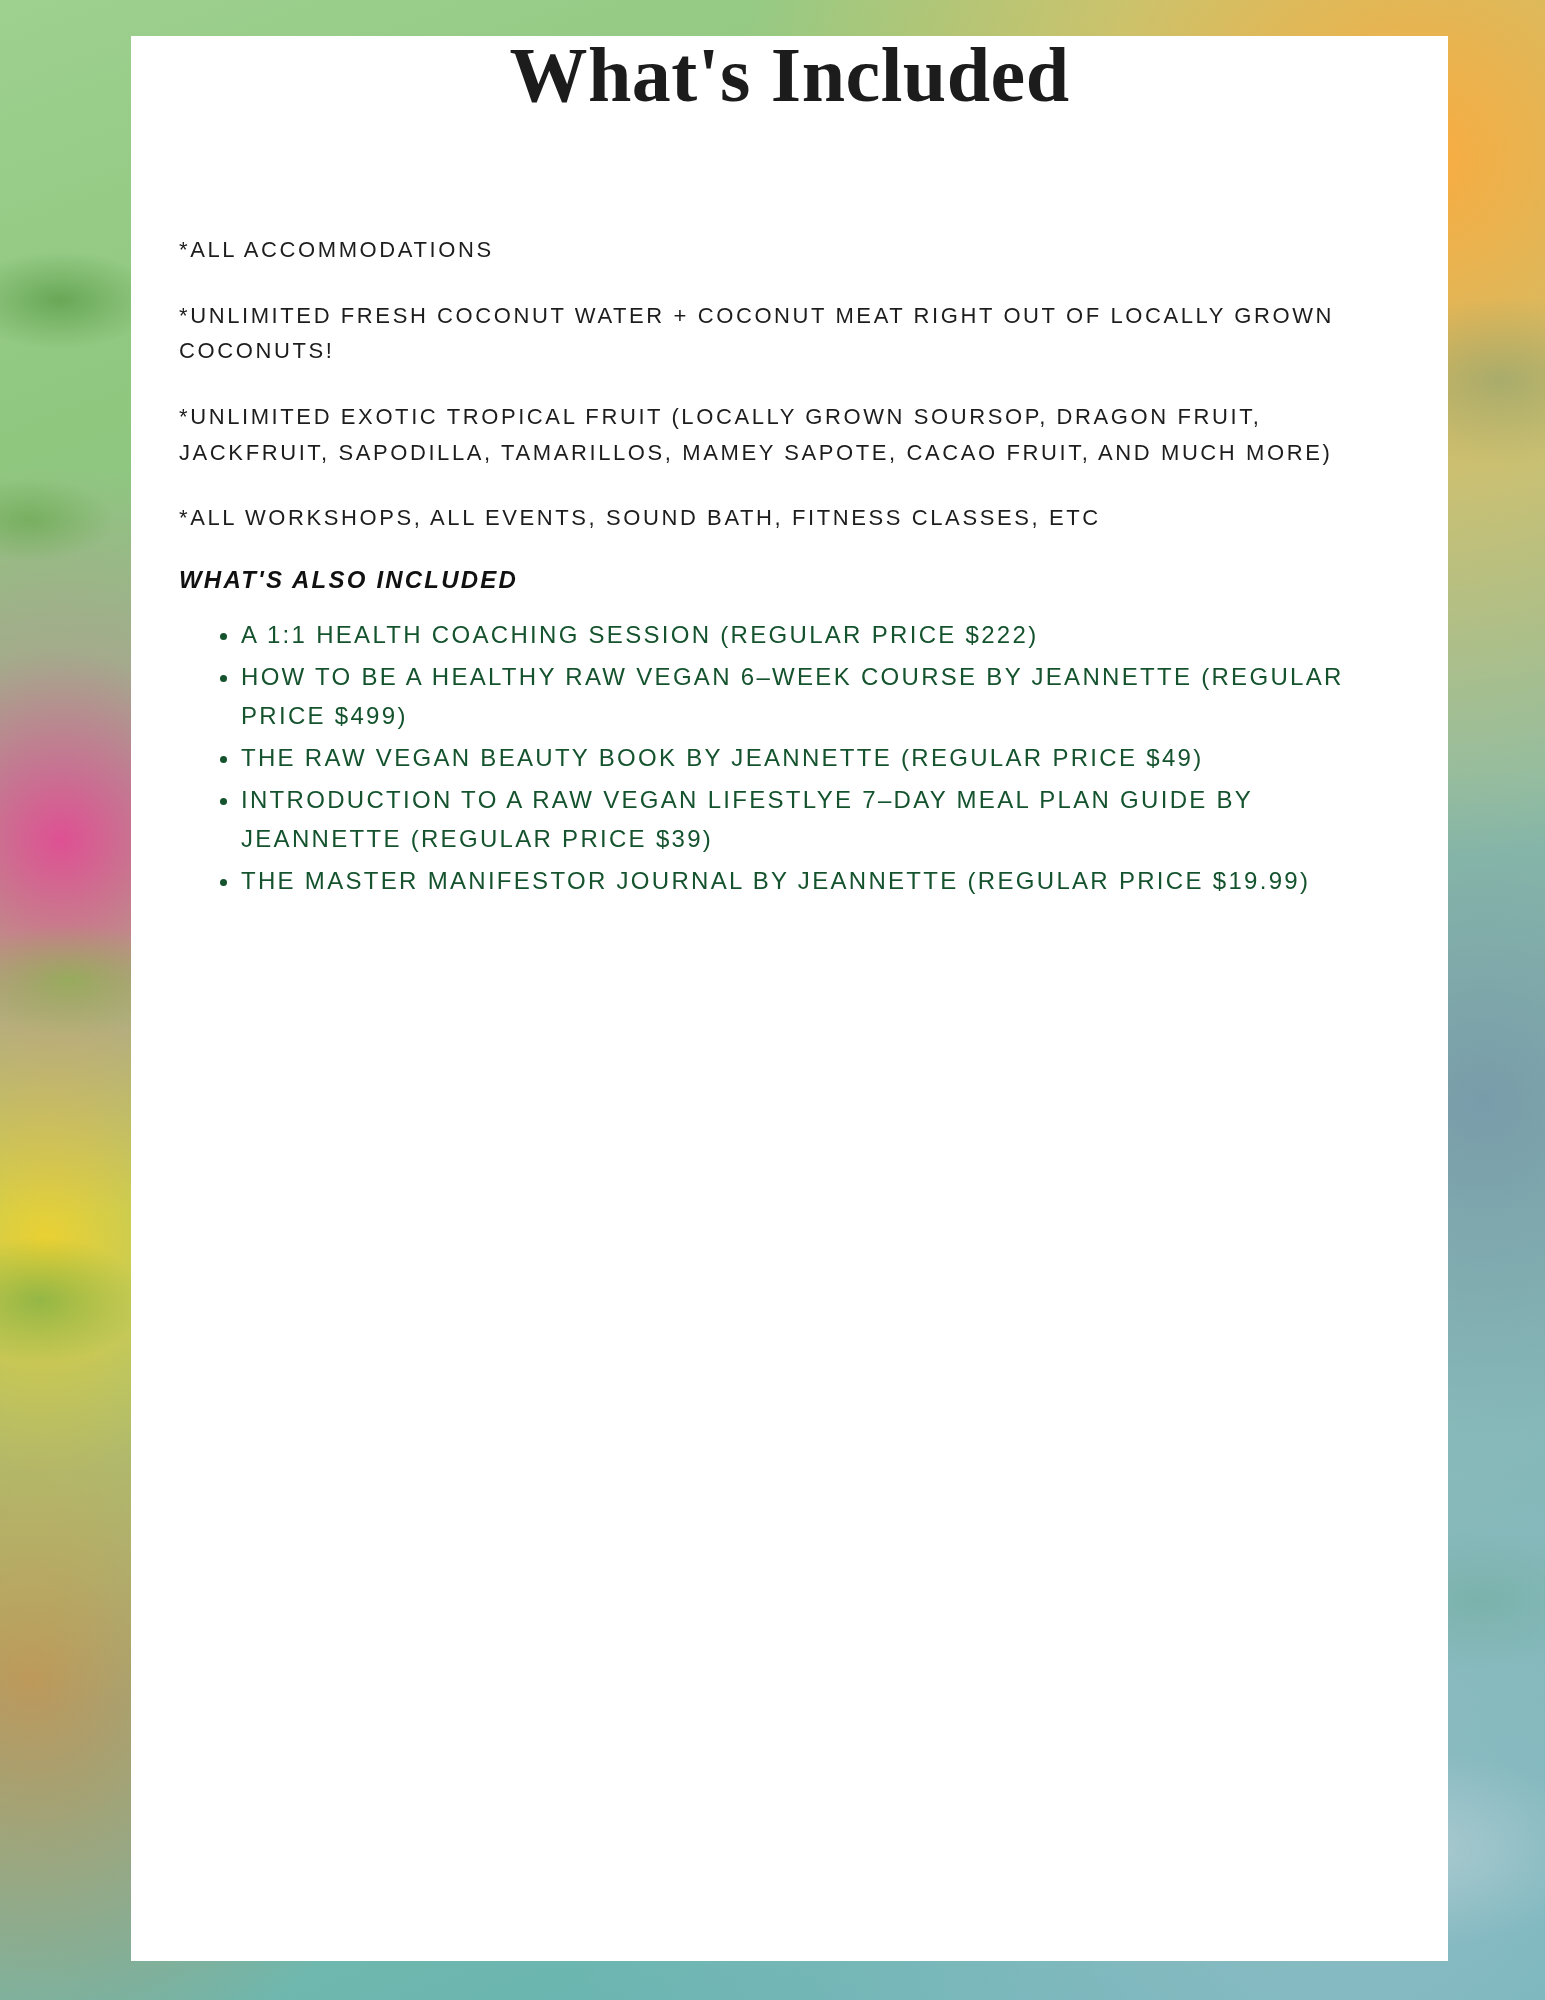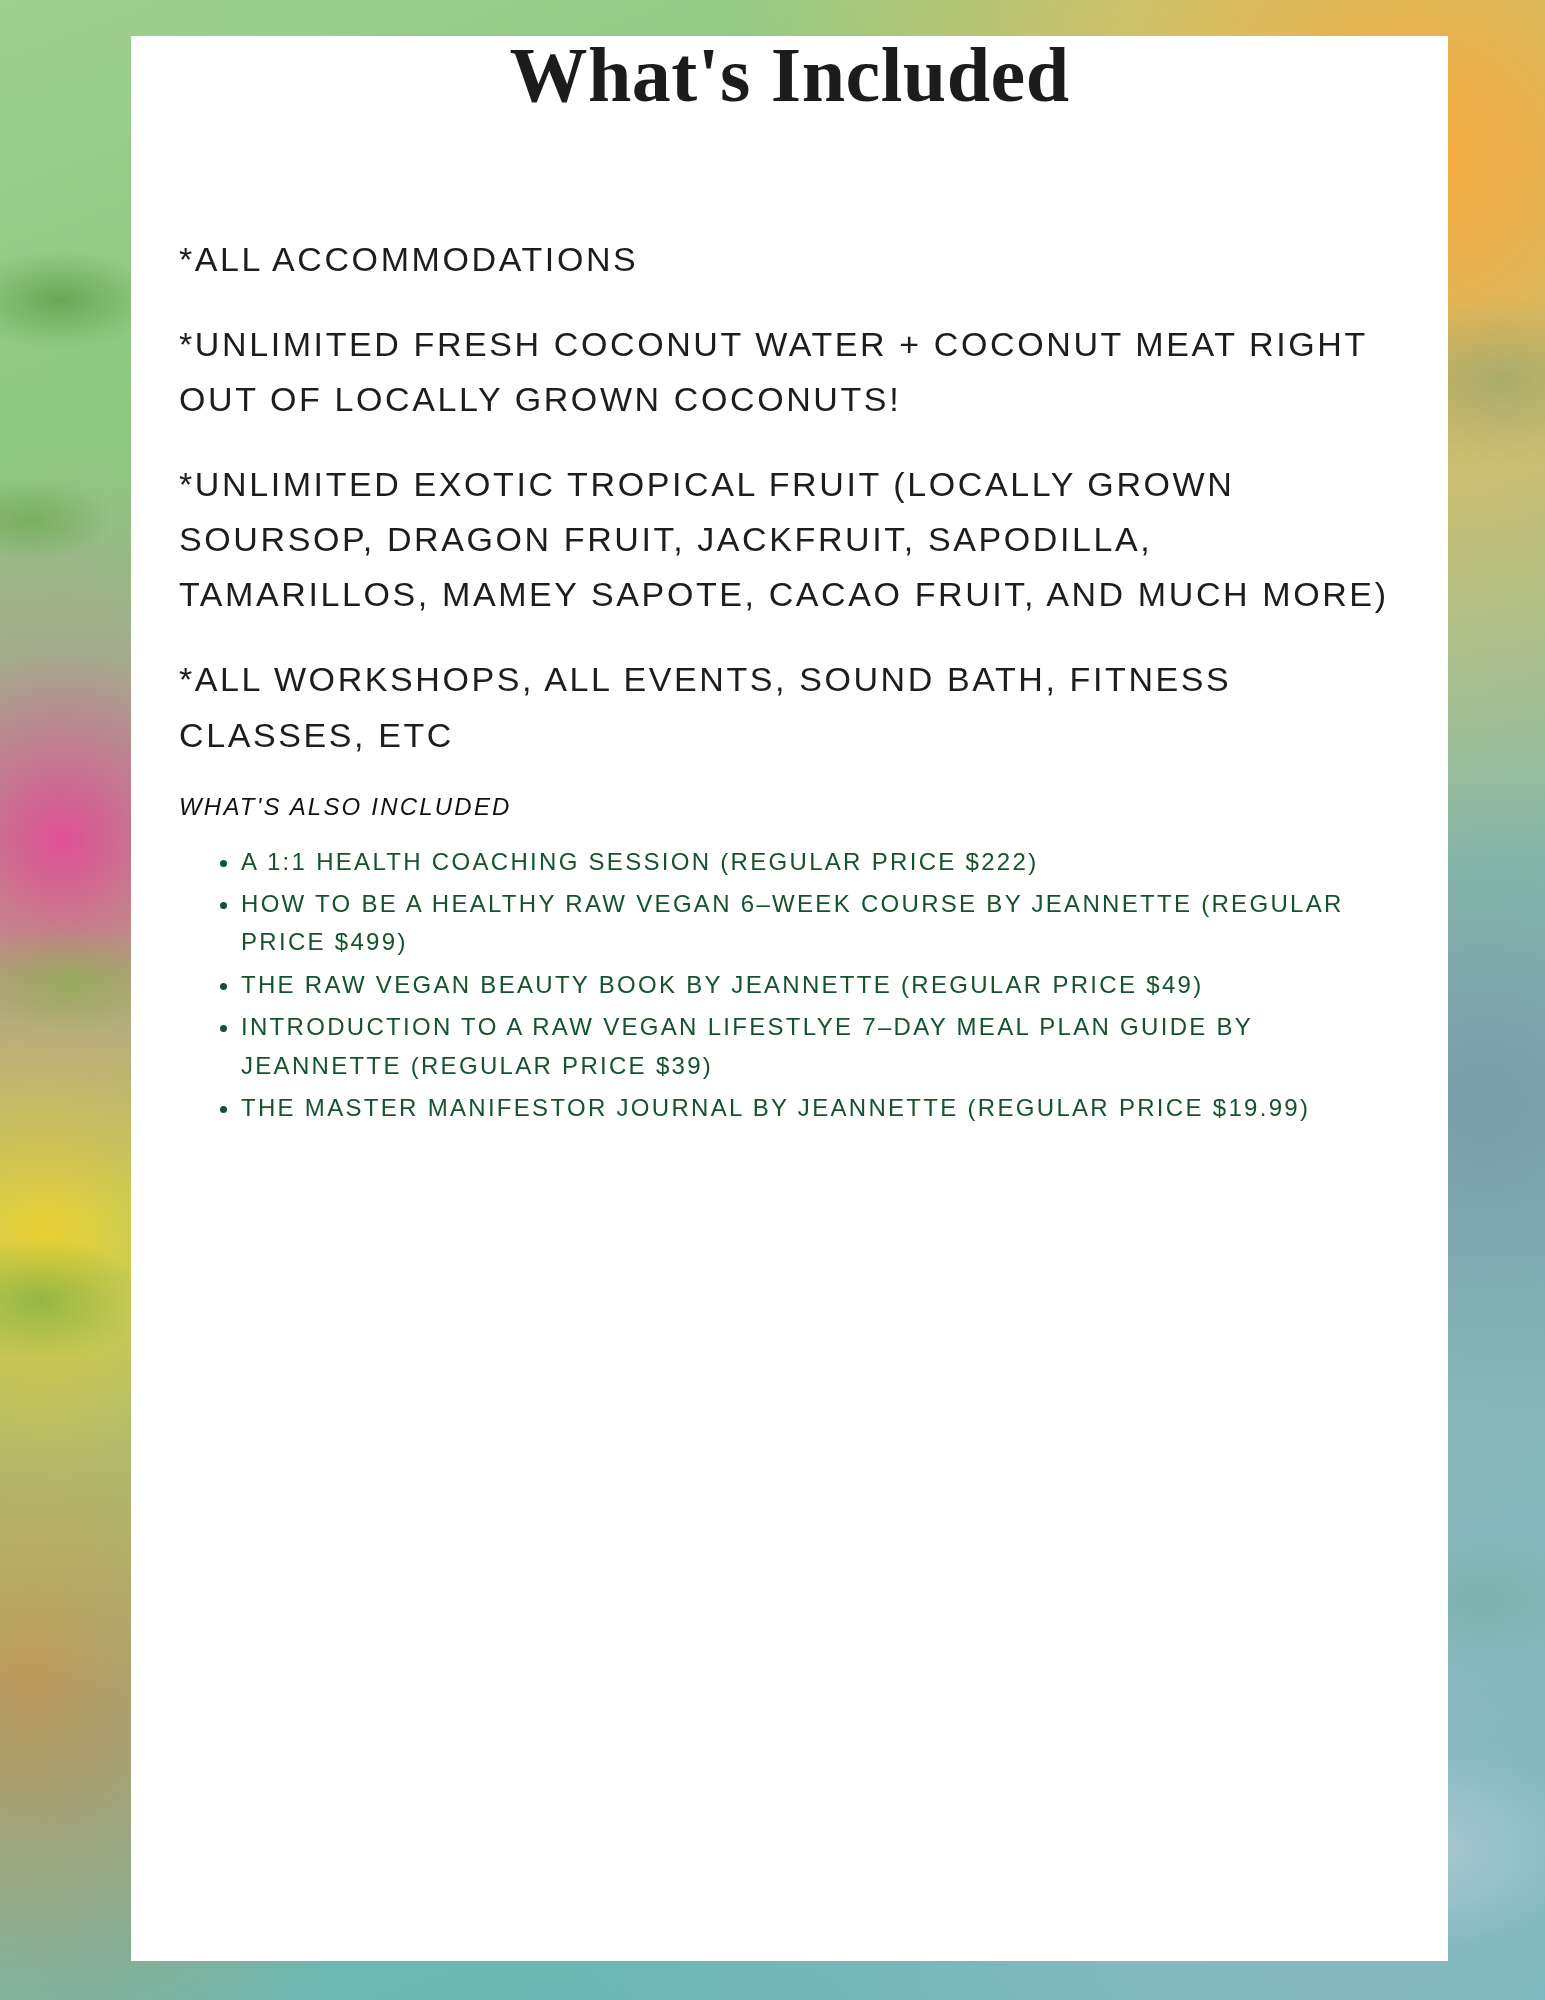--- a/index.html
+++ b/index.html
@@ -73,33 +73,33 @@
   .band-gap {
     height: 18px;
     background: transparent;
   }
 
   .body-area {
     padding: 38px 48px 0 48px;
   }
 
   .para {
-    font-size: 34px;
+    font-size: 22px;
     letter-spacing: 2.6px;
     line-height: 1.62;
     color: #1d1d1d;
     margin-bottom: 30px;
     font-weight: 400;
     text-transform: uppercase;
   }
 
   .subhead {
     font-size: 24px;
     letter-spacing: 2.2px;
-    font-weight: 400;
+    font-weight: 700;
     font-style: italic;
     color: #111;
     margin-top: 14px;
     margin-bottom: 22px;
     text-transform: uppercase;
   }
 
   ul.bonus {
     list-style: disc;
     margin: 0 0 0 62px;

